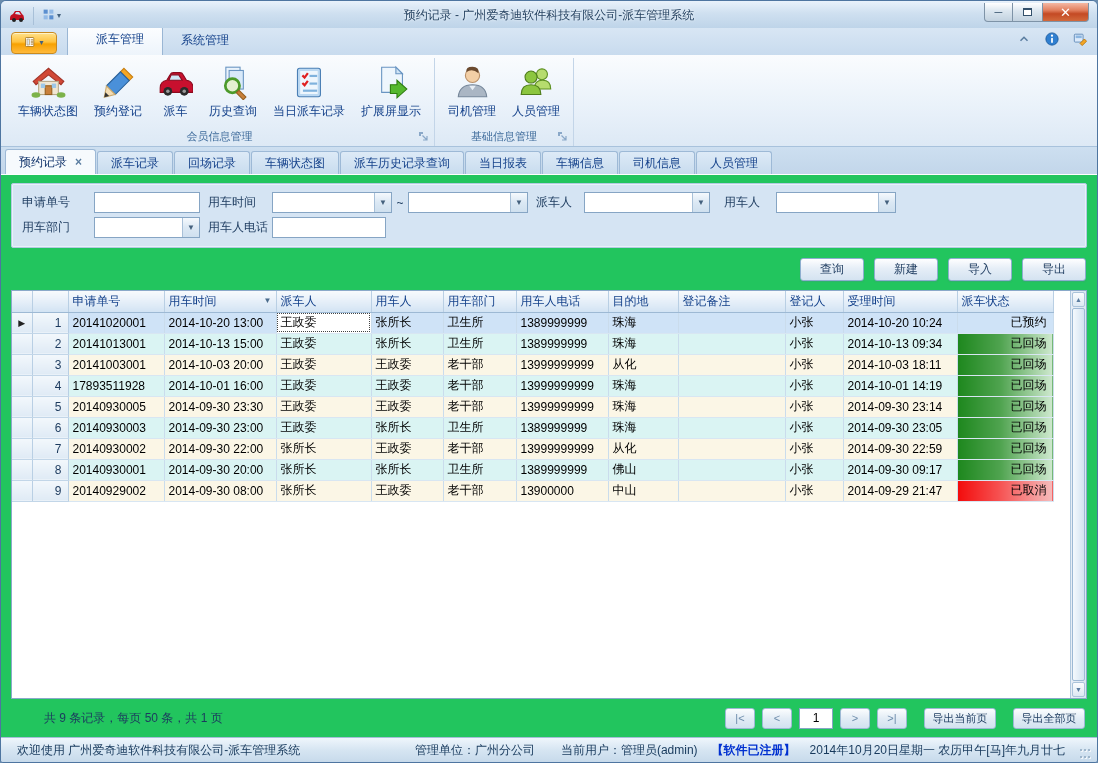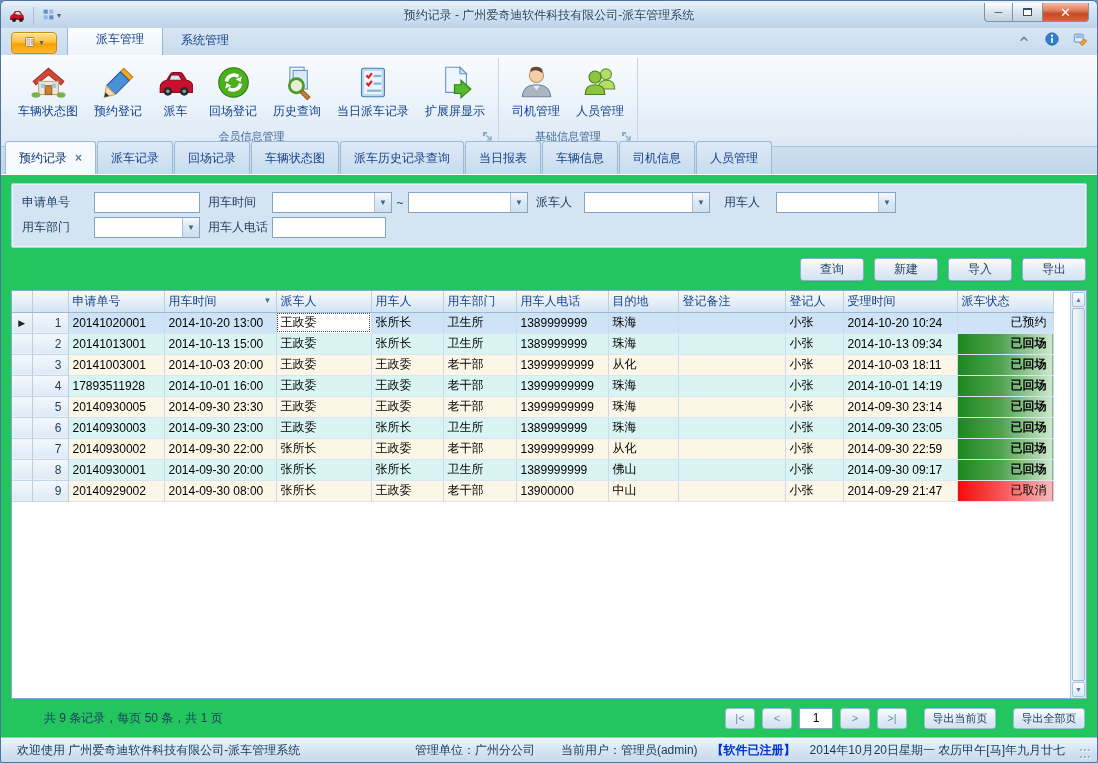--- a/index.html
+++ b/index.html
@@ -33,21 +33,21 @@
 .rbtns{display:flex;flex:1;align-items:flex-start;padding:2px 4px 0;}
 .rbtn{display:flex;flex-direction:column;align-items:center;padding:3px 8px 2px;border-radius:3px;cursor:default;}
 .ric{height:38px;display:flex;align-items:center;}
 .ric svg{width:35px;height:35px;}
 .rlab{font-size:12px;color:#15428b;margin-top:2px;white-space:nowrap;}
 .rglabel{height:19px;display:flex;align-items:center;justify-content:center;font-size:11px;color:#3e6b9b;position:relative;padding:0 18px;}
 .launcher{position:absolute;right:4px;bottom:4px;width:11px;height:11px;}
 .launcher svg{width:11px;height:11px;}
 
 .doctabs{height:28px;flex:0 0 28px;display:flex;align-items:flex-end;padding:3px 4px 0;background:linear-gradient(#cddff0,#c2d6ea);gap:1px;border-bottom:1px solid #ffffff;}
-.dtab{padding:16px 13px;font-size:12px;color:#15428b;background:linear-gradient(#ddeaf7,#c8dcee);border:1px solid #9db9d6;border-bottom:none;border-radius:3px 3px 0 0;display:flex;gap:8px;align-items:center;height:23px;white-space:nowrap;}
+.dtab{padding:8px 13px;font-size:12px;color:#15428b;background:linear-gradient(#ddeaf7,#c8dcee);border:1px solid #9db9d6;border-bottom:none;border-radius:3px 3px 0 0;display:flex;gap:8px;align-items:center;height:23px;white-space:nowrap;}
 .dtab.active{background:#f6fafd;height:25px;color:#10336b;}
 .dtab-close{color:#5a7da0;font-size:12px;font-weight:bold;line-height:1;}
 
 .content{flex:1;background:#22c55e;padding:8px 10px 0;display:flex;flex-direction:column;min-height:0;}
 .filterbox{border:1px solid #b2cbe2;border-radius:2px;background:#d5e4f3;box-shadow:inset 0 0 0 1px #e9f1f9;padding:6px 10px 7px;flex:0 0 auto;}
 .frow{display:flex;align-items:center;height:25px;font-size:12px;color:#1c3a5e;}
 .flabel{width:72px;flex:0 0 72px;}
 .flabel2{width:64px;flex:0 0 64px;margin-left:8px;}
 .flabel3{width:48px;flex:0 0 48px;margin-left:8px;}
 .flabel4{width:52px;flex:0 0 52px;margin-left:14px;}
@@ -69,21 +69,21 @@
 .grid th .sortarrow{float:right;font-size:8px;color:#4a6b8c;margin-top:3px;}
 .grid td{height:21px;border-right:1px solid #cadcec;border-bottom:1px solid #d8e6f2;padding:1px 4px;white-space:nowrap;overflow:hidden;color:#000;}
 tr.odd td{background:#fbf6e6;}
 tr.even td{background:#daf4f3;}
 tr.sel td{background:#cfe3f7;}
 .grid td.ind,.grid td.num{background:linear-gradient(#f3f8fc,#dfeaf5);border-right:1px solid #b9cfe4;border-bottom:1px solid #c2d6e8;}
 .grid td.num{text-align:right;color:#1c3a5e;padding-right:6px;}
 .grid td.ind{text-align:center;font-size:9px;color:#222;padding:0;}
 .grid td.focus{background:#fff;outline:1px dotted #444;outline-offset:-2px;}
 .grid td.status{text-align:right;padding-right:6px;}
-.grid td.st-returned{background:linear-gradient(90deg,#1d871d 0%,#4fa34f 45%,#cfe9cf 100%);font-weight:bold;}
+.grid td.st-returned{background:linear-gradient(90deg,#1d871d 0%,#4fa34f 45%,#cfe9cf 100%);}
 .grid td.st-cancelled{background:linear-gradient(90deg,#f30b0b 0%,#f65353 45%,#f5bcbc 100%);}
 .vscroll{width:16px;flex:0 0 16px;background:linear-gradient(90deg,#e7eef6,#dae6f1);border-left:1px solid #b0c8de;display:flex;flex-direction:column;padding:1px;}
 .varrow{height:15px;display:flex;align-items:center;justify-content:center;font-size:7px;color:#5a7da0;background:linear-gradient(#fbfdfe,#dce8f3);border:1px solid #aac3da;border-radius:2px;}
 .vthumb{flex:1;margin:1px 0;background:linear-gradient(90deg,#f4f9fd,#d3e3f1);border:1px solid #9db9d4;border-radius:2px;}
 
 .pagerrow{display:flex;align-items:center;height:38px;flex:0 0 38px;padding:0 2px;}
 .psummary{font-size:12px;color:#1c3a5e;margin-left:31px;}
 .pbtns{margin-left:auto;display:flex;gap:7px;align-items:center;}
 .pbtn{min-width:30px;height:21px;border:1px solid #9db9d4;border-radius:3px;background:linear-gradient(#fbfdfe,#e2ecf5 50%,#d2e2f0);font-size:11px;color:#6d8cab;display:flex;align-items:center;justify-content:center;}
 .pagebox{width:34px;height:21px;border:1px solid #86a5c4;text-align:center;font-size:12px;background:#fff;}
@@ -191,32 +191,20 @@
               <svg viewBox="0 0 32 28">
                 <path d="M2 19q0-6 6-7l3-5q1-2 3-2h6q2 0 3 2l3 5q6 1 6 7v4H2z" fill="#c8102e" stroke="#8b0a1e"></path>
                 <path d="M12 7h7l3 5H10z" fill="#cfe6f5" stroke="#8b0a1e"></path>
                 <circle cx="9" cy="22" r="4" fill="#2b2b2b"></circle>
                 <circle cx="9" cy="22" r="1.6" fill="#999"></circle>
                 <circle cx="24" cy="22" r="4" fill="#2b2b2b"></circle>
                 <circle cx="24" cy="22" r="1.6" fill="#999"></circle>
               </svg>
             </span>
             <div class="rlab">派车</div>
-          </div>
-          <div class="rbtn">
-            <span class="ric">
-              <svg viewBox="0 0 32 32">
-                <circle cx="16" cy="16" r="13.5" fill="#4caf1e" stroke="#2e7d0f"></circle>
-                <path d="M9.5 15a7 7 0 0 1 11-4.5" fill="none" stroke="#fff" stroke-width="3.2"></path>
-                <path d="M23.5 10.5l-1 5-4.5-2.5z" fill="#fff"></path>
-                <path d="M22.5 17a7 7 0 0 1-11 4.5" fill="none" stroke="#fff" stroke-width="3.2"></path>
-                <path d="M8.5 21.5l1-5 4.5 2.5z" fill="#fff"></path>
-              </svg>
-            </span>
-            <div class="rlab">回场登记</div>
           </div>
           <div class="rbtn">
             <span class="ric">
               <svg viewBox="0 0 32 32">
                 <rect x="9" y="2" width="13" height="17" fill="#eaf3fc" stroke="#6a95c2"></rect>
                 <rect x="12" y="5" width="13" height="17" fill="#d8e9f9" stroke="#6a95c2"></rect>
                 <circle cx="15" cy="19" r="6.5" fill="#e4f0d2" stroke="#4c9a2a" stroke-width="2.5"></circle>
                 <rect x="21" y="23" transform="rotate(45 21 23)" width="9" height="3.4" fill="#c87f3a" stroke="#96601f"></rect>
               </svg>
             </span>

